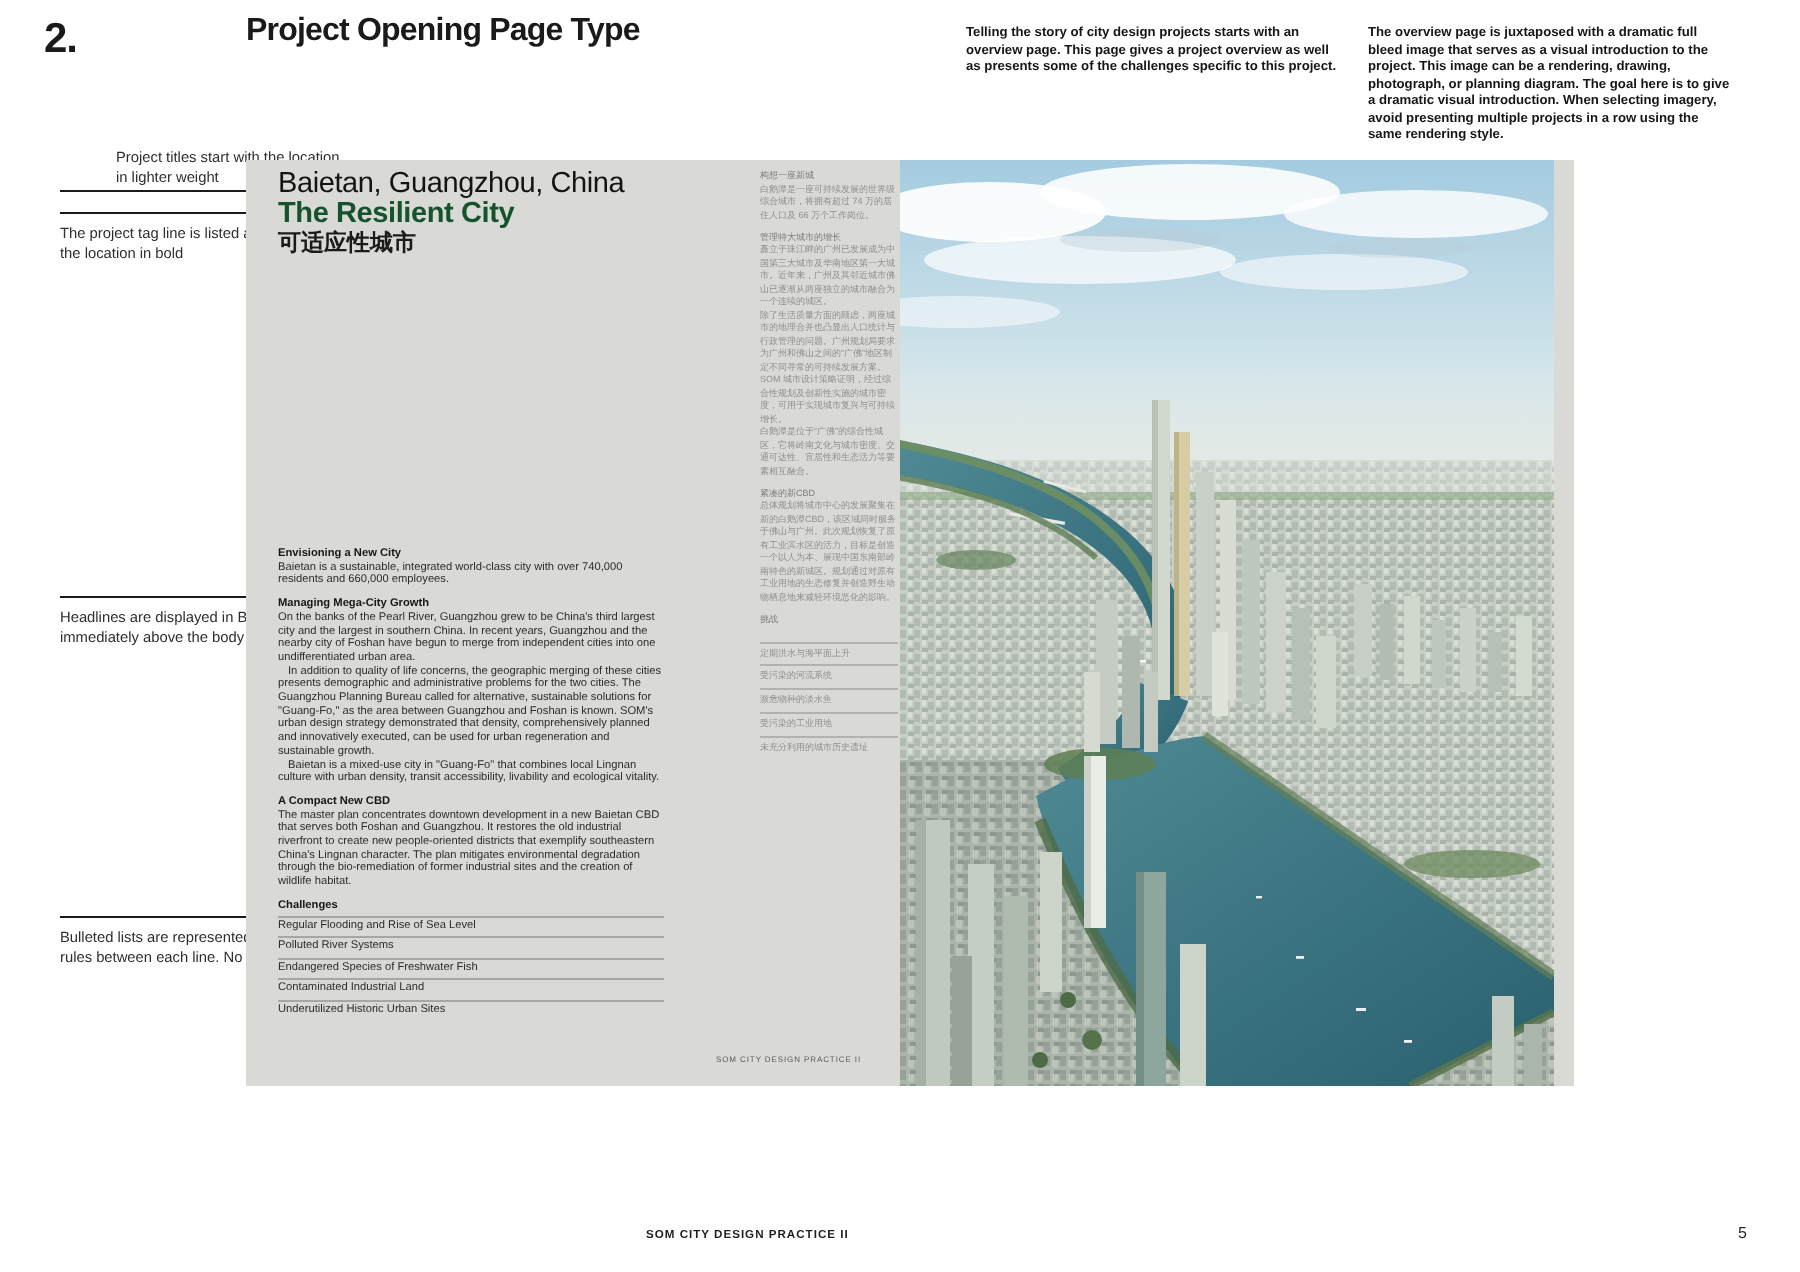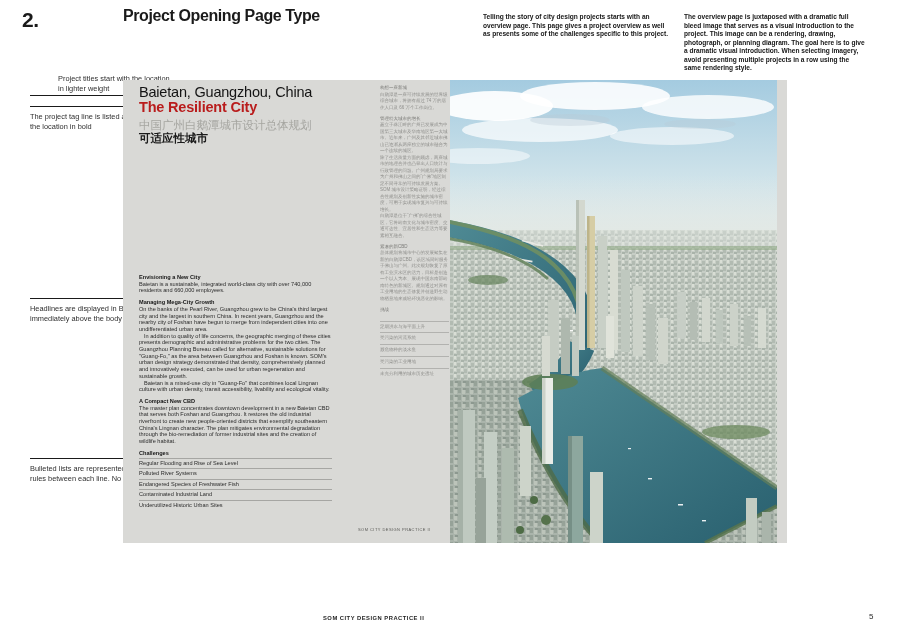--- a/index.html
+++ b/index.html
@@ -29,21 +29,21 @@
     border-left:5px solid #1a1a1a; border-top:3px solid transparent; border-bottom:3px solid transparent;
   }
   #arr-1 { top:95px; }  #arr-2 { top:106px; }
   #arr-3 { top:298px; } #arr-4 { top:458px; }
 
   
   .spread { position:absolute; left:123px; top:80px; width:664px; height:463px; background:#d9d9d6; }
 
   .mockup-title { position:absolute; left:16px; top:5px; }
   .loc    { font-size:14.5px; font-weight:400; letter-spacing:-0.2px; color:#141414; line-height:1.06; }
-  .tag    { font-size:14.5px; font-weight:800; letter-spacing:-0.2px; color:#b91c1c; line-height:1.06; }
+  .tag    { font-size:14.5px; font-weight:800; letter-spacing:-0.2px; color:#14532d; line-height:1.06; }
   .loc-zh { font-size:11.5px; color:#a5a5a0; margin-top:3px; line-height:1.18; }
   .tag-zh { font-size:11.5px; font-weight:700; color:#1b1b1b; line-height:1.18; }
 
   .body-col { position:absolute; left:16px; top:194px; width:193px; font-size:5.6px; line-height:1.2; color:#2c2c2c; }
   .body-col h4 { margin:0; font-size:5.6px; font-weight:700; color:#161616; }
   .body-col p  { margin:0; }
   .body-col p.ind { text-indent:5px; }
   .sec { margin-bottom:5px; }
 
   .rule-list { margin-top:1px; }
@@ -81,21 +81,20 @@
 <div class="arrow" id="arr-1"></div>
 <div class="arrow" id="arr-2"></div>
 <div class="arrow" id="arr-3"></div>
 <div class="arrow" id="arr-4"></div>
 
 <div class="spread">
 
   <div class="mockup-title">
     <div class="loc">Baietan, Guangzhou, China</div>
     <div class="tag">The Resilient City</div>
-    <div class="loc-zh">中国广州白鹅潭城市设计总体规划</div>
     <div class="tag-zh">可适应性城市</div>
   </div>
 
   <div class="body-col">
     <div class="sec">
       <h4>Envisioning a New City</h4>
       <p>Baietan is a sustainable, integrated world-class city with over 740,000 residents and 660,000 employees.</p>
     </div>
     <div class="sec">
       <h4>Managing Mega-City Growth</h4>

